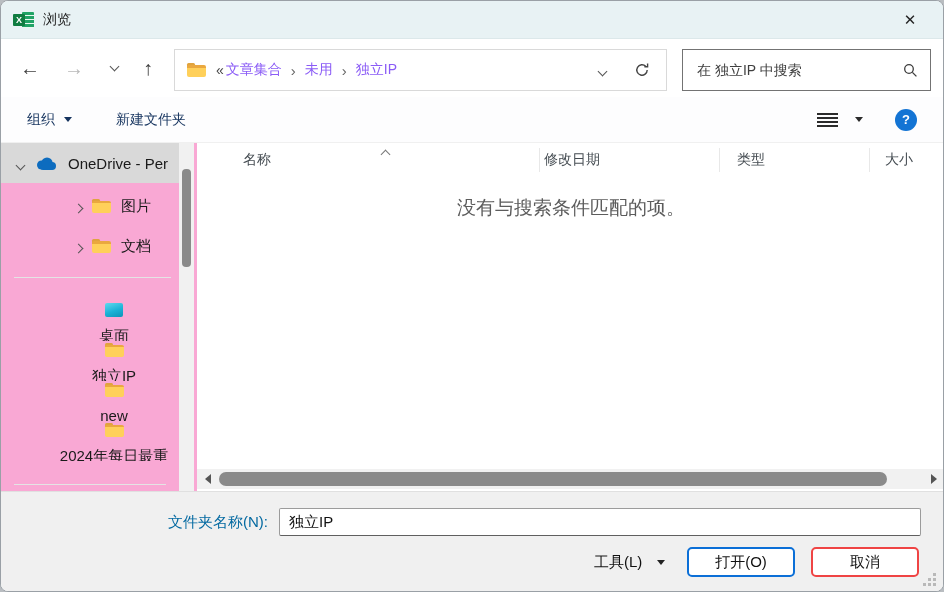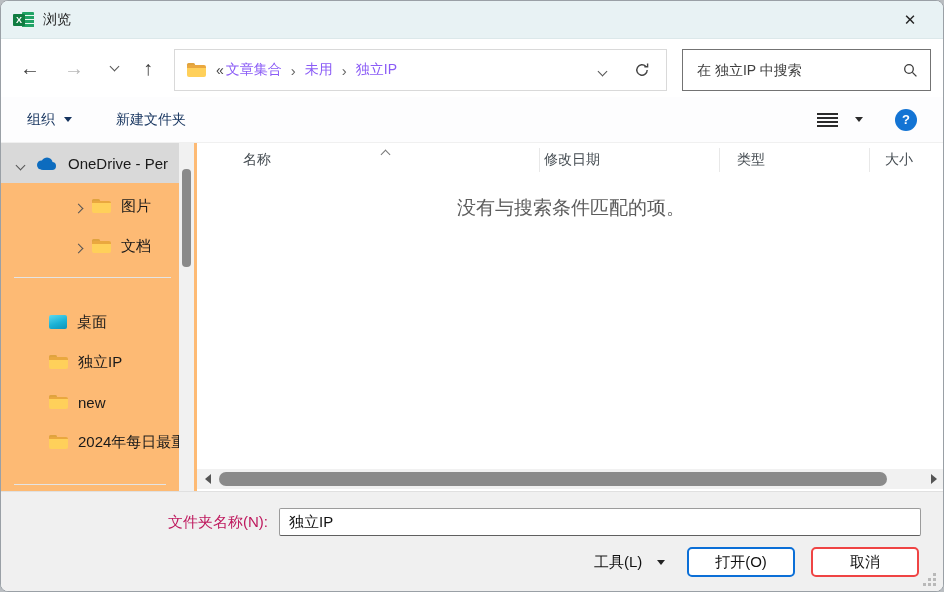--- a/index.html
+++ b/index.html
@@ -56,48 +56,48 @@
   .tri-down{width:0;height:0;border-left:4.5px solid transparent;border-right:4.5px solid transparent;
     border-top:5.5px solid #15335e;}
   .tb-newfolder{margin-left:44px;}
   .tb-right{margin-left:auto;display:flex;align-items:center;}
   .listview-icon{width:21px;height:14px;cursor:pointer;
     background:repeating-linear-gradient(to bottom,#2b2b2b 0 2px,transparent 2px 4px);}
   .tb-view-tri{margin-left:17px;border-top-color:#2b2b2b;cursor:pointer;}
   .help-btn{margin-left:32px;width:22px;height:22px;border-radius:50%;background:#1374d4;color:#fff;
     font-size:13px;font-weight:bold;display:flex;align-items:center;justify-content:center;cursor:pointer;}
   
-  .content{position:absolute;top:142px;left:0;width:944px;height:348px;background:#fdba74;}
+  .content{position:absolute;top:142px;left:0;width:944px;height:348px;background:#f9a8d4;}
   .sidebar{position:absolute;left:0;top:0;width:196px;height:348px;}
   .side-row{position:absolute;left:0;width:178px;height:38px;display:flex;align-items:center;
     gap:10px;font-size:15px;padding-left:16px;white-space:nowrap;overflow:hidden;cursor:pointer;}
   .side-row.selected{background:#d9d9d9;height:40px;}
   .side-row.lvl2{padding-left:30px;margin-left:44px;}
-  .side-row.noexp{padding-left:48px;}
+  .side-row.noexp{padding-left:48px;flex-direction:column;}
   .side-sep{position:absolute;height:1px;background:#e4e4e4;}
   .desk-icon{width:18px;height:14px;border-radius:2px;flex:none;
     background:linear-gradient(160deg,#5fd9ee 0%,#1ab2d6 55%,#0d93b8 100%);}
   .v-scroll{position:absolute;left:178px;top:0;width:15px;height:348px;background:#f1f1f1;}
   .v-thumb{position:absolute;left:3px;top:26px;width:9px;height:98px;background:#8a8a8a;border-radius:4px;cursor:pointer;}
   .main{position:absolute;left:196px;top:0;width:748px;height:348px;background:#fff;}
   .head{position:relative;height:32px;font-size:14px;color:#454c52;}
   .col-label{position:absolute;top:8px;cursor:pointer;text-align:center;}
   .col-div{position:absolute;top:5px;width:1px;height:24px;background:#e8e8e8;}
   .sort-caret{position:absolute;left:185px;top:2px;}
   .sort-caret .chev{border-color:#777;}
   .empty-msg{position:absolute;top:52px;left:0;width:100%;text-align:center;color:#5c5c5c;font-size:19px;}
   .h-scroll{position:absolute;left:0;bottom:2px;width:748px;height:20px;background:#f1f1f1;}
   .h-thumb{position:absolute;left:22px;top:3px;width:668px;height:14px;background:#8a8a8a;border-radius:7px;cursor:pointer;}
   .tri-left{position:absolute;left:8px;top:5px;width:0;height:0;cursor:pointer;
     border-top:5px solid transparent;border-bottom:5px solid transparent;border-right:6px solid #555;}
   .tri-right{position:absolute;right:8px;top:5px;width:0;height:0;cursor:pointer;
     border-top:5px solid transparent;border-bottom:5px solid transparent;border-left:6px solid #555;}
   
   .footer{position:absolute;left:0;top:490px;width:944px;height:102px;background:#f0f0f0;border-top:1px solid #e0e0e0;}
-  .fname-label{position:absolute;left:167px;top:21px;font-size:15px;color:#be185d;}
+  .fname-label{position:absolute;left:167px;top:21px;font-size:15px;color:#0369a1;}
   .fname-input{position:absolute;left:278px;top:16px;width:642px;height:28px;background:#fff;
     border:1px solid #9b9b9b;border-bottom-color:#5f5f5f;border-radius:2px;font-size:15px;
     padding:0 9px;font-family:"Liberation Sans","DejaVu Sans",sans-serif;color:#111;outline:none;}
   .tools-btn{position:absolute;left:593px;top:55px;height:30px;display:flex;align-items:center;
     gap:15px;font-size:15px;color:#111;cursor:pointer;}
   .tools-btn .tri-down{border-top-color:#222;}
   .btn{position:absolute;top:55px;width:108px;height:30px;background:#fff;border-radius:5px;
     font-size:15px;color:#111;display:flex;align-items:center;justify-content:center;cursor:pointer;
     font-family:"Liberation Sans","DejaVu Sans",sans-serif;}
   .open-btn{left:686px;border:2px solid #0b6fd7;}

